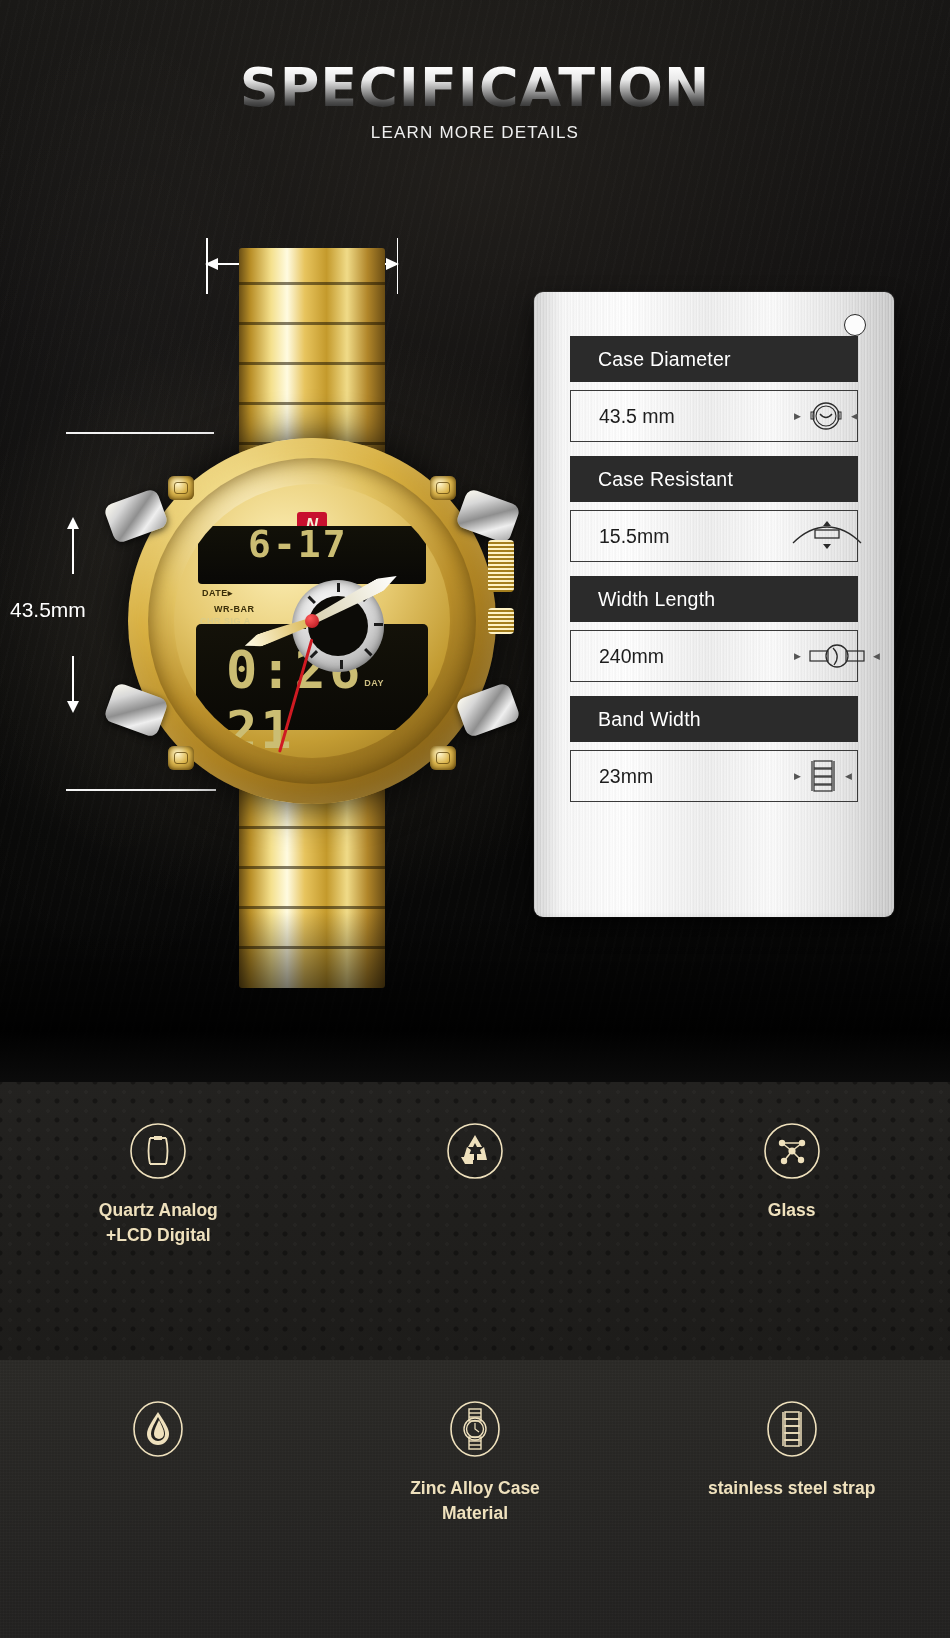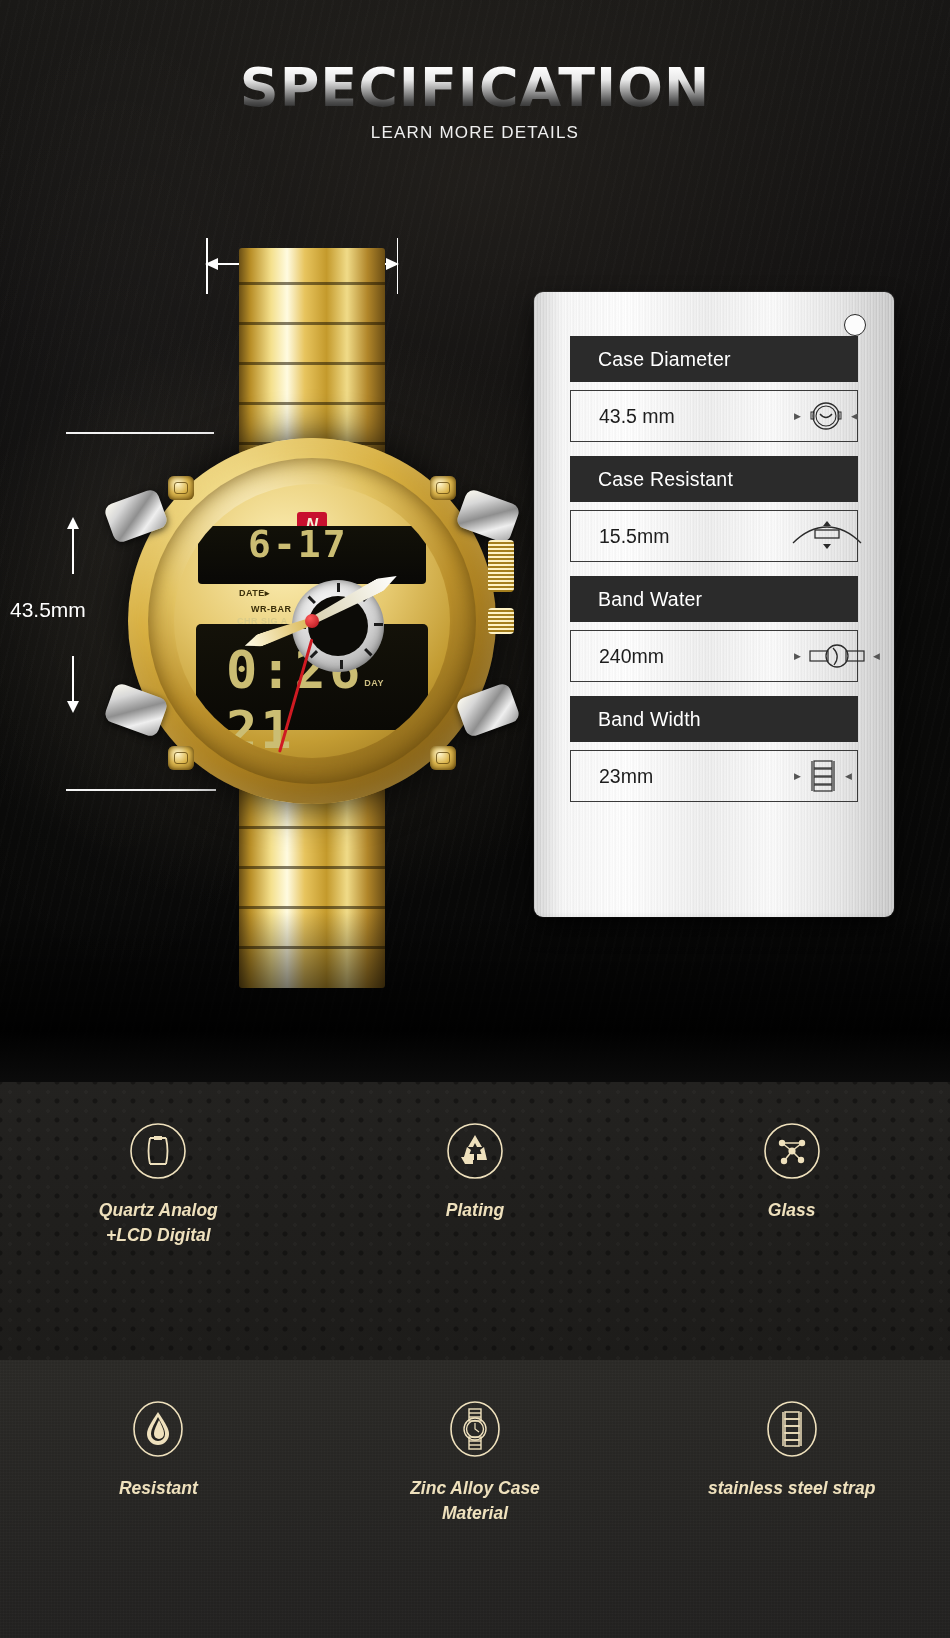--- a/index.html
+++ b/index.html
@@ -123,21 +123,21 @@
     background:radial-gradient(circle at 40% 26%, #fdf0b8, #e6c96f 42%, #c39c33 72%, #8e6a18 100%);
     overflow:hidden;
   }
   .dial .lcd-top{ position:absolute; left:24px; top:42px; width:228px; height:58px;
       background:linear-gradient(#121108,#090806); border-radius:4px; }
   .dial .lcd-bot{ position:absolute; left:22px; top:140px; width:232px; height:106px;
       background:linear-gradient(#141209,#0a0905); border-radius:5px; }
   .seg{ color:#cbbd73; font-family:"DejaVu Sans Mono", monospace; font-weight:bold; }
   .seg-a{ position:absolute; left:50px; top:-4px; font-size:38px; letter-spacing:2px; }
   .seg-b{ position:absolute; left:30px; top:16px; font-size:52px; letter-spacing:3px; }
-  .tiny{ position:absolute; color:#2b2206; font-size:9px; font-weight:bold; letter-spacing:.5px;margin-left:37px; }
+  .tiny{ position:absolute; color:#2b2206; font-size:9px; font-weight:bold; letter-spacing:.5px; }
   .t-date{ left:28px; top:104px; color:#3a2e09; }
   .t-wr{ left:40px; top:120px; color:#3a2e09; }
   .t-chr{ left:26px; top:132px; color:#d9cc8a; }
   .t-chrono{ left:26px; top:152px; font-size:10px; color:#2e2406; letter-spacing:.6px; }
   .t-day{ right:66px; bottom:70px; color:#cfc084; }
   .brand{ position:absolute; left:0; right:0; top:62px; text-align:center;
       font-size:19px; font-weight:bold; letter-spacing:2.5px; color:#2f2507; }
   .logo-badge{ position:absolute; left:50%; transform:translateX(-50%); top:28px;
       width:30px; height:26px; background:#c8102e; border-radius:3px;
       display:flex; align-items:center; justify-content:center;
@@ -192,21 +192,20 @@
       display:flex; align-items:center; }
   .car{ color:#555; font-size:9px; margin:0 5px; }
 
   
   .feat{
     position:absolute; left:0; width:950px; height:278px;
     background:
       radial-gradient(circle at 10px 10px, rgba(255,255,255,0.022) 1.6px, rgba(0,0,0,0) 2px) 0 0/19px 19px,
       radial-gradient(circle at 10px 10px, rgba(0,0,0,0.35) 2px, rgba(0,0,0,0) 3px) 9px 9px/19px 19px,
       linear-gradient(#232220,#1d1c1a);
-    font-style: italic;
   }
   .feat.one{ top:1082px; }
   .feat.two{ top:1360px; height:278px;
     background:
       repeating-linear-gradient(0deg, rgba(255,255,255,0.015) 0 1px, rgba(0,0,0,0) 1px 3px),
       repeating-linear-gradient(90deg, rgba(255,255,255,0.012) 0 1px, rgba(0,0,0,0) 1px 3px),
       linear-gradient(#2a2926,#222120);
   }
   .feat-inner{ display:flex; height:100%; padding-top:40px; }
   .feat-cell{ flex:1; text-align:center; }
@@ -342,21 +341,21 @@
               <path d="M4 24 Q20 8 38 8 Q56 8 72 24" fill="none" stroke="#2b2b2b" stroke-width="1.3"></path>
               <rect x="26" y="11" width="24" height="8" fill="none" stroke="#2b2b2b" stroke-width="1.3"></rect>
               <path d="M38 2 l4 5 -8 0 z" fill="#2b2b2b"></path>
               <path d="M38 30 l4 -5 -8 0 z" fill="#2b2b2b"></path>
             </svg>
           </span>
         </div>
       </div>
 
       <div class="spec-row">
-        <div class="spec-head">Band Water</div>
+        <div class="spec-head">Width Length</div>
         <div class="spec-val">
           <span>240mm</span>
           <span class="spec-icon">
             <span class="car">▶</span>
             <svg width="62" height="30" viewBox="0 0 62 30">
               <rect x="4" y="10" width="18" height="10" fill="none" stroke="#2b2b2b" stroke-width="1.2"></rect>
               <rect x="40" y="10" width="18" height="10" fill="none" stroke="#2b2b2b" stroke-width="1.2"></rect>
               <circle cx="31" cy="15" r="11" fill="none" stroke="#2b2b2b" stroke-width="1.3"></circle>
               <path d="M27 7 Q35 15 28 24" fill="none" stroke="#2b2b2b" stroke-width="1.2"></path>
             </svg>
@@ -410,21 +409,20 @@
             <g fill="#efe1bd">
               <path d="M29 13 l7 12 -5 0 -2 -4 -2 4 -5 0 z"></path>
               <path d="M17 38 l4 -13 4 3 -1.5 4 4.5 0 0 6 z"></path>
               <path d="M41 38 l-10 0 0 -6 4.5 0 -1.5 -4 4 -3 z"></path>
               <path d="M19 42 l-4 -7 12 0 0 7 z"></path>
               <path d="M39 42 l4 -7 -12 0 0 7 z" opacity="0"></path>
             </g>
           </svg>
         </div>
         <div class="f-label">
-          <span>Plating</span>
         </div>
       </div>
 
       <div class="feat-cell">
         <div class="f-icon">
           <svg width="58" height="58" viewBox="0 0 58 58">
             <circle cx="29" cy="29" r="27" fill="none" stroke="#efe1bd" stroke-width="1.6"></circle>
             <g stroke="#efe1bd" stroke-width="1.5" fill="none">
               <line x1="29" y1="29" x2="19" y2="21"></line>
                 <line x1="29" y1="29" x2="39" y2="21"></line>
@@ -453,21 +451,20 @@
       <div class="feat-cell">
         <div class="f-icon">
           <svg width="58" height="58" viewBox="0 0 58 58">
             <ellipse cx="29" cy="29" rx="24" ry="27" fill="none" stroke="#efe1bd" stroke-width="1.6"></ellipse>
             <path d="M29 12 C21 24 18 29 18 34 a11 11 0 0 0 22 0 C40 29 37 24 29 12 z" fill="#efe1bd"></path>
             <path d="M29 17 C24 26 22 30 22 34 a7 7 0 0 0 14 0 C36 30 34 26 29 17 z" fill="#23221f"></path>
             <path d="M30 20 C26 28 25 31 25 34 a5 5 0 0 0 10 0 C35 31 34 28 30 20 z" fill="#efe1bd"></path>
           </svg>
         </div>
         <div class="f-label">
-          <span>Resistant</span>
         </div>
       </div>
 
       <div class="feat-cell">
         <div class="f-icon">
           <svg width="58" height="58" viewBox="0 0 58 58">
             <ellipse cx="29" cy="29" rx="24" ry="27" fill="none" stroke="#efe1bd" stroke-width="1.6"></ellipse>
             <g fill="none" stroke="#efe1bd" stroke-width="1.4">
               <rect x="23" y="9" width="12" height="12"></rect>
               <rect x="23" y="37" width="12" height="12"></rect>

